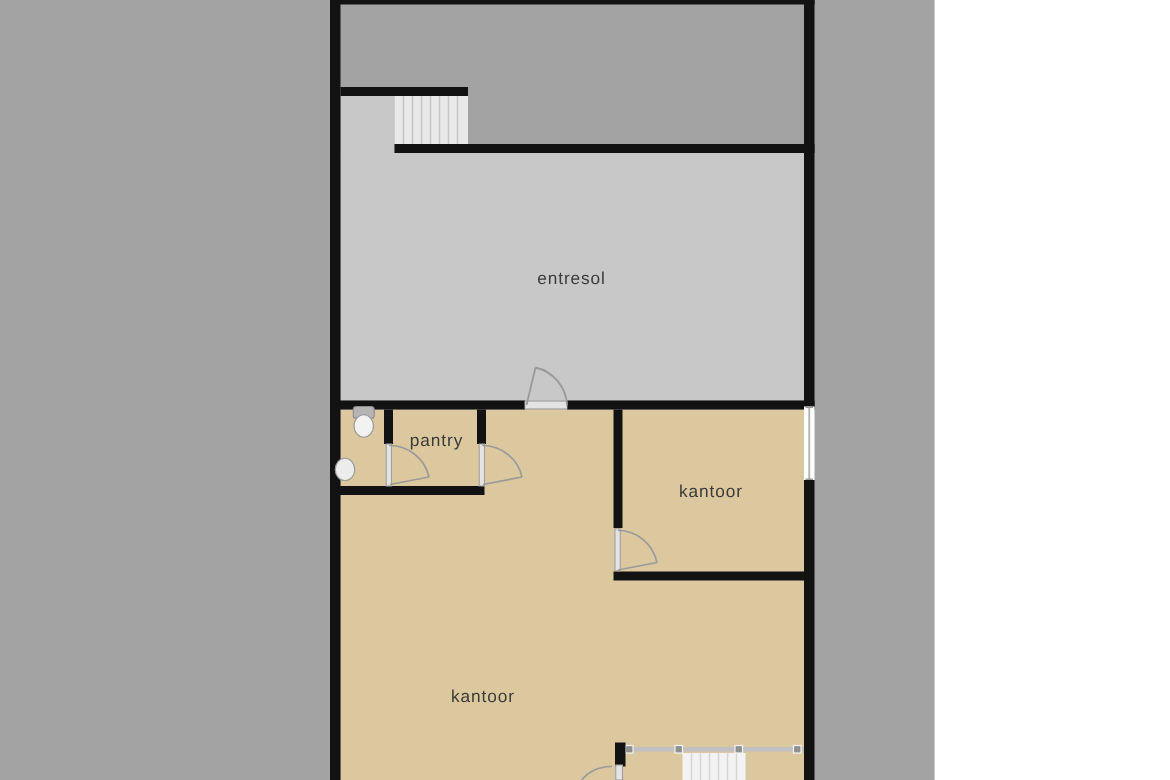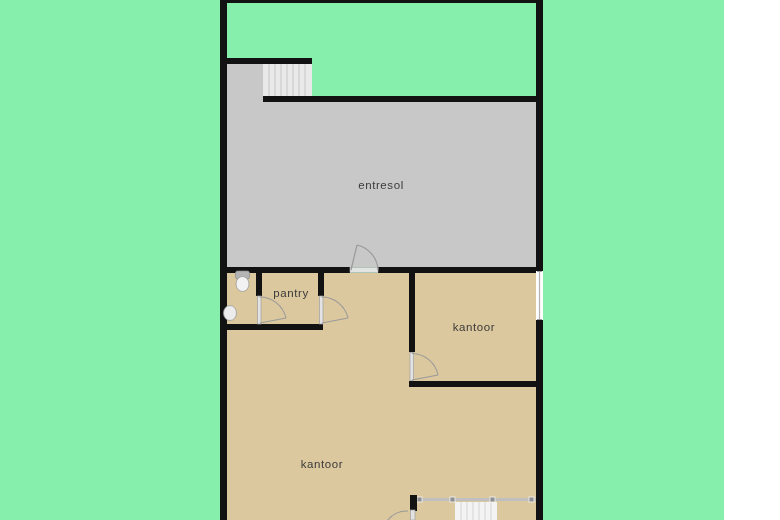--- a/index.html
+++ b/index.html
@@ -1,16 +1,16 @@
 <!DOCTYPE html>
 <html><head>
 <meta charset="utf-8">
 <style>
   html,body{margin:0;padding:0;background:#ffffff;}
-  .stage{position:relative;width:724px;height:520px;background:#86efac;overflow:hidden;
+  .stage{position:relative;width:623px;height:520px;background:#a3a3a3;overflow:hidden;
          font-family:"Liberation Sans", sans-serif;}
   svg{display:block;}
   text.room-label{font-family:"Liberation Sans", sans-serif;font-size:11.5px;letter-spacing:0.6px;}
 </style>
 </head>
 <body>
 
 <div class="stage">
 <svg width="780" height="520" viewBox="0 0 780 520">
 

